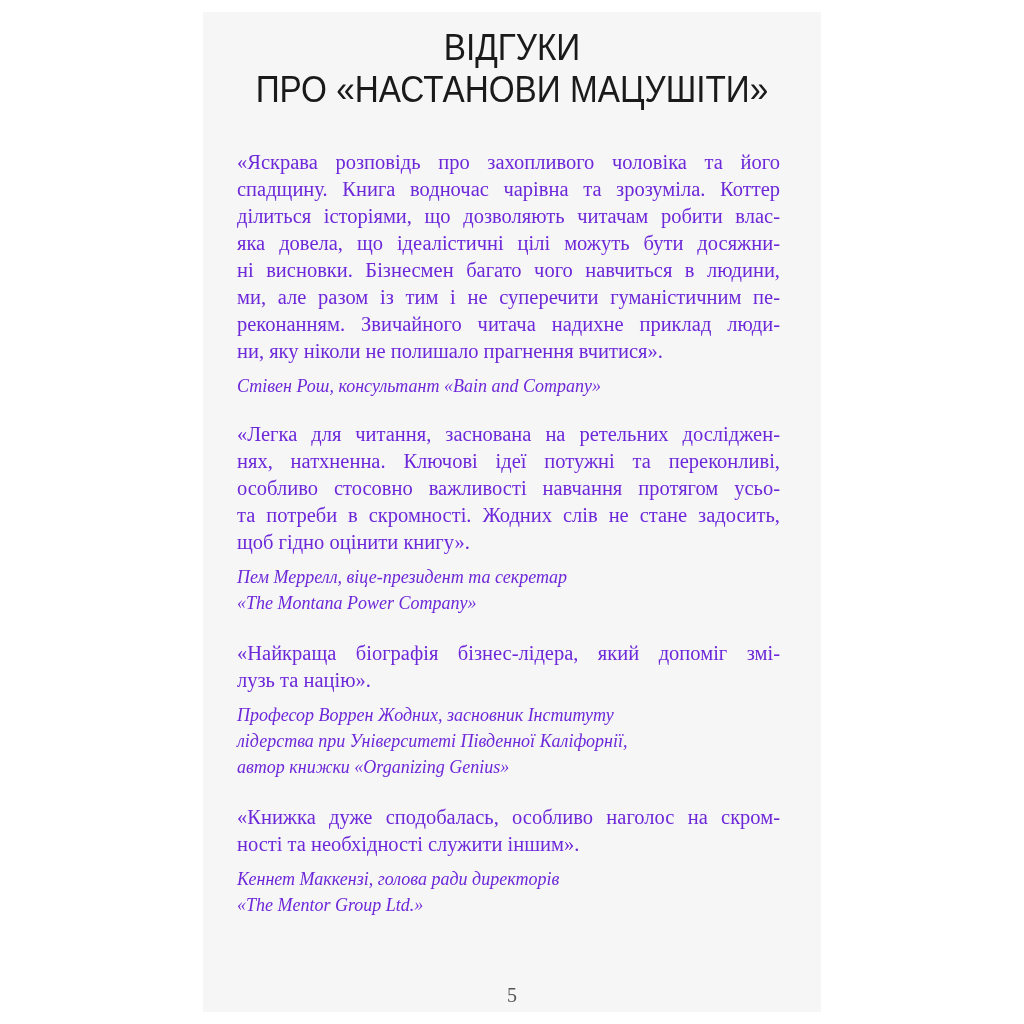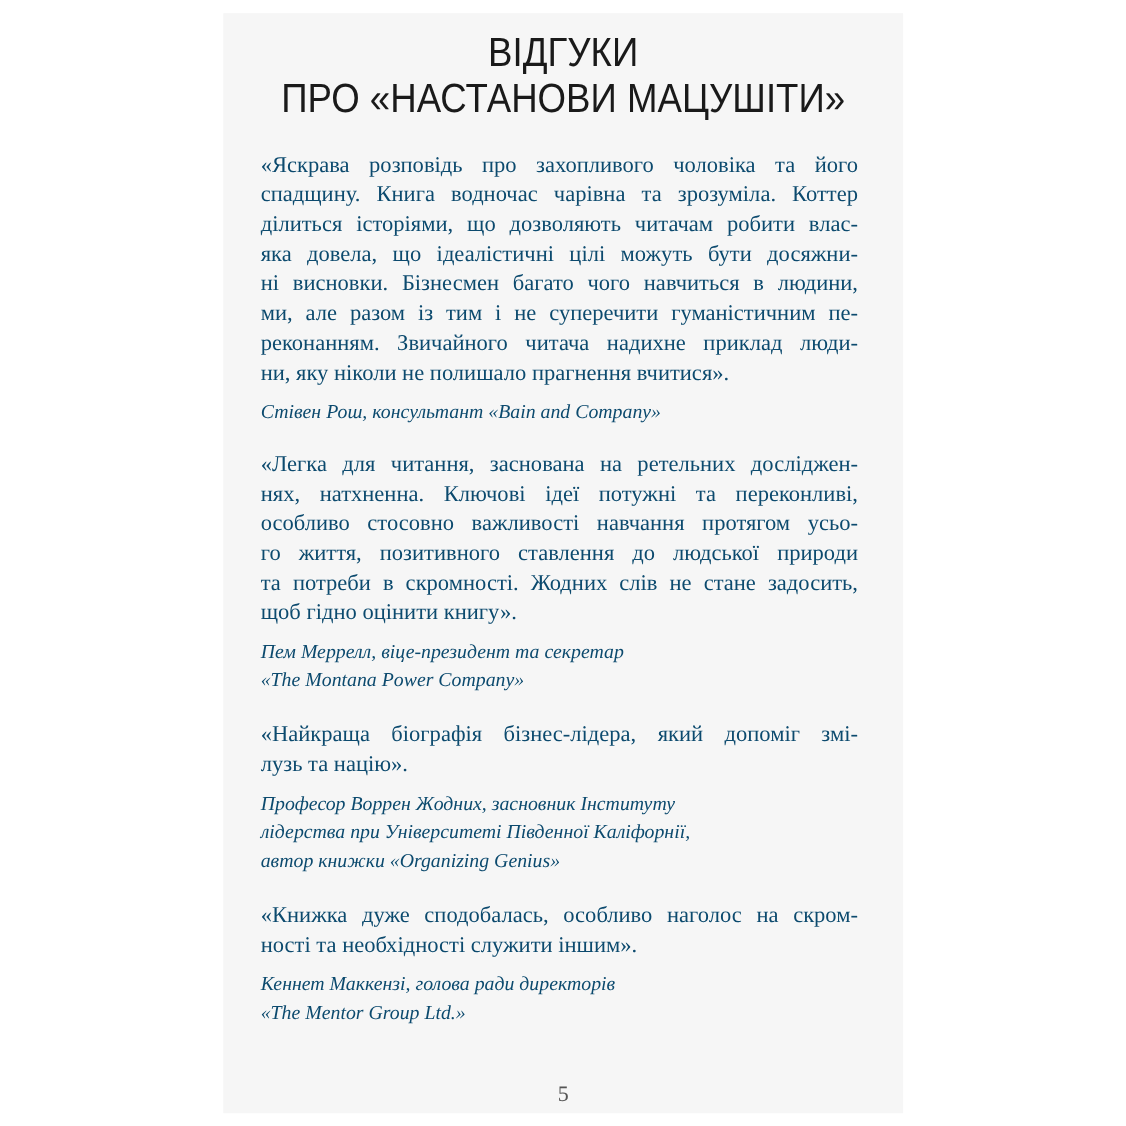--- a/index.html
+++ b/index.html
@@ -28,24 +28,24 @@
       font-size: 37px;
       line-height: 42px;
       color: #1a1a1a;
       letter-spacing: 0px;
       transform: scaleX(0.9);
     }
     .title div { white-space: nowrap; }
     .content {
       position: absolute;
       left: 34px;
-      top: 125px;
+      top: 137px;
       width: 543px;
       font-family: "Liberation Serif", "DejaVu Serif", serif;
-      color: #0c4a6e;
+      color: #6d28d9;
     }
     .quote {
       font-size: 20.5px;
       line-height: 27px;
       text-align: justify;
       margin: 0;
     }
     .quote .ln {
       display: block;
       text-align: justify;
@@ -100,21 +100,20 @@
       <div class="attrib">
         <span class="aln">Стівен Рош, консультант «Bain and Company»</span>
       </div>
     </div>
 
     <div class="block">
       <div class="quote">
         <span class="ln">«Легка для читання, заснована на ретельних досліджен-</span>
         <span class="ln">нях, натхненна. Ключові ідеї потужні та переконливі,</span>
         <span class="ln">особливо стосовно важливості навчання протягом усьо-</span>
-        <span class="ln">го життя, позитивного ставлення до людської природи</span>
         <span class="ln">та потреби в скромності. Жодних слів не стане задосить,</span>
         <span class="ln last">щоб гідно оцінити книгу».</span>
       </div>
       <div class="attrib">
         <span class="aln">Пем Меррелл, віце-президент та секретар</span>
         <span class="aln">«The Montana Power Company»</span>
       </div>
     </div>
 
     <div class="block">

